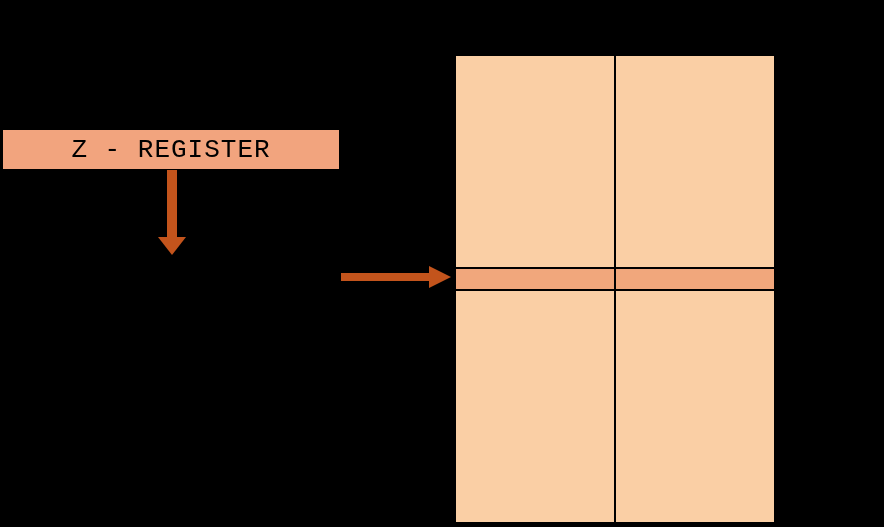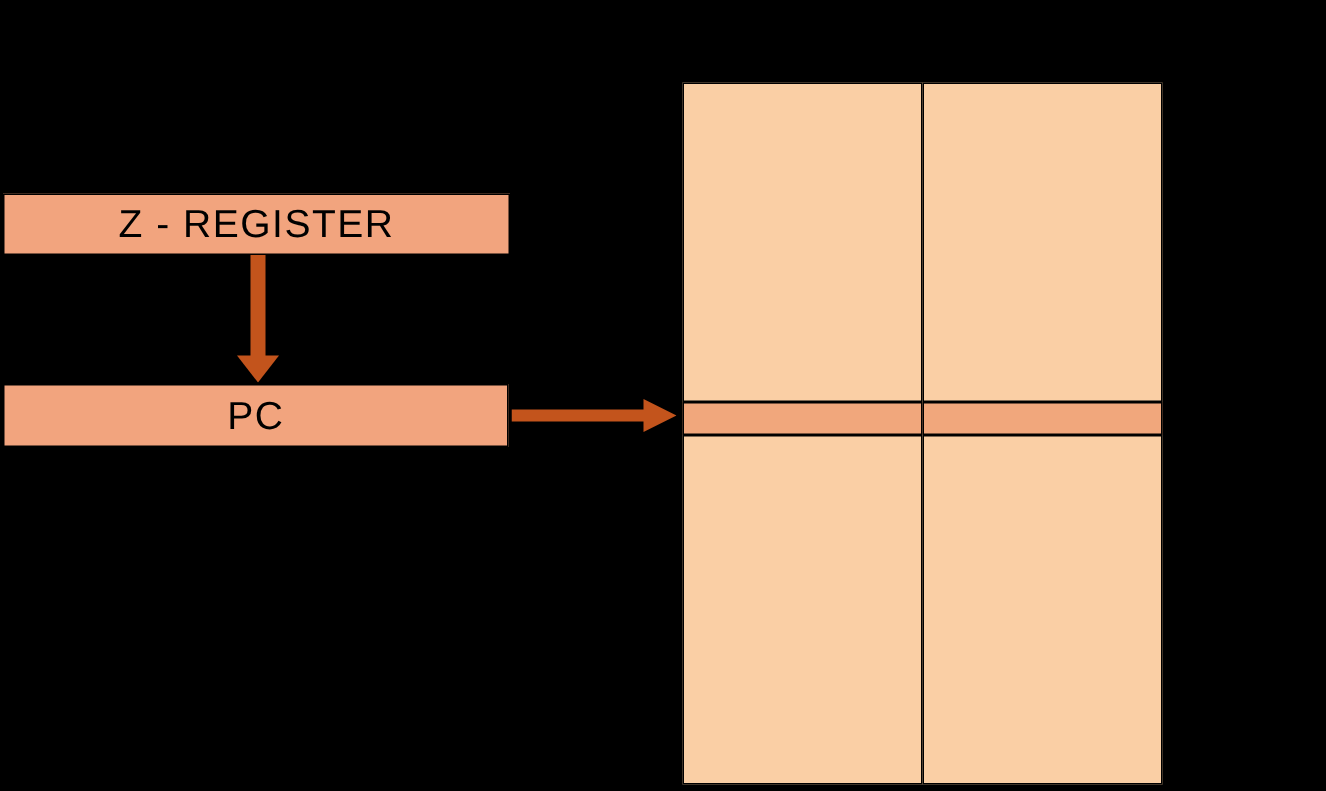--- a/index.html
+++ b/index.html
@@ -6,21 +6,21 @@
     margin: 0;
     padding: 0;
     background: #000000;
   }
   .canvas {
     position: relative;
     width: 884px;
     height: 527px;
     background: #000000;
     overflow: hidden;
-    font-family: Liberation Sans, sans-serif;
+    font-family: Liberation Mono, monospace;
   }
 
   
   .reg-box {
     position: absolute;
     box-sizing: border-box;
     background: #F2A47E;
     border: 1px solid #000000;
     display: flex;
     align-items: center;
@@ -95,23 +95,20 @@
     <span>Z - REGISTER</span>
   </div>
 
   <span class="arrow arrow-down">
     <svg width="38" height="85" viewBox="0 0 38 85">
       <rect x="14" y="0" width="10" height="70" fill="#C3541C"></rect>
       <polygon points="5,67 33,67 19,85" fill="#C3541C"></polygon>
     </svg>
   </span>
 
-  <div class="reg-box pc-register">
-    <span>PC</span>
-  </div>
 
   <span class="arrow arrow-right">
     <svg width="110" height="26" viewBox="0 0 110 26">
       <rect x="0" y="9" width="90" height="8" fill="#C3541C"></rect>
       <polygon points="88,2 88,24 110,13" fill="#C3541C"></polygon>
     </svg>
   </span>
 
   <div class="mem-table">
     <div class="mem-row mem-row-top">

